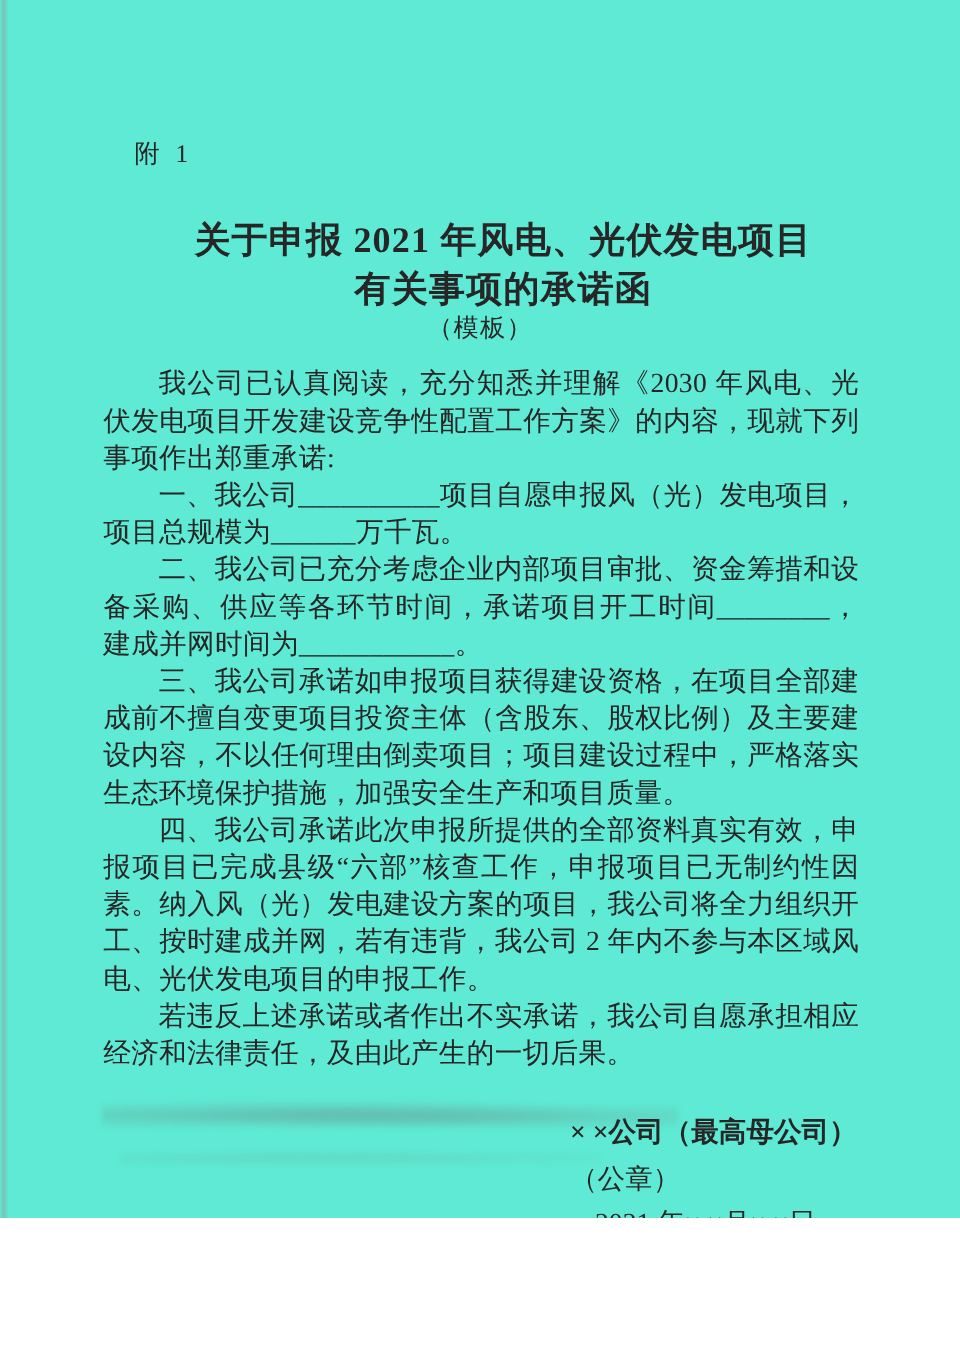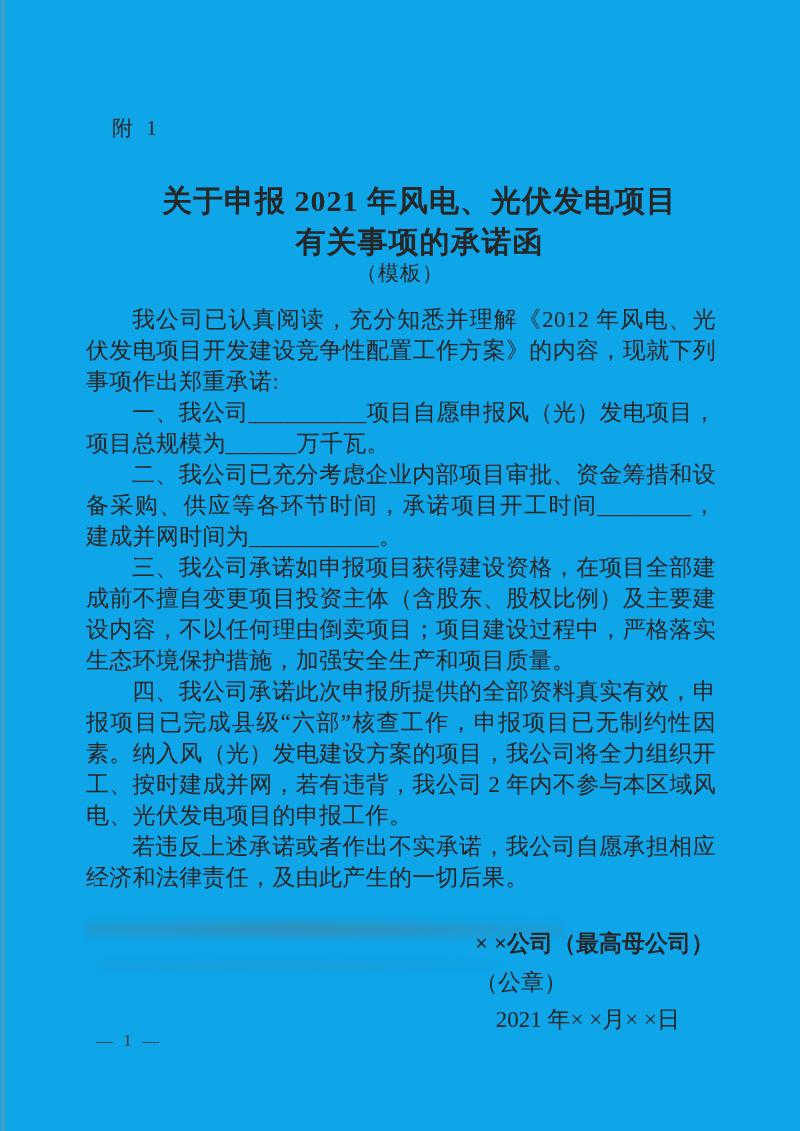--- a/index.html
+++ b/index.html
@@ -3,22 +3,22 @@
 <meta charset="utf-8">
 <style>
   html, body {
     margin: 0;
     padding: 0;
     background: #ffffff;
   }
   .page {
     position: relative;
     width: 800px;
-    height: 1131px;
-    background: #0ea5e9;
+    height: 1015px;
+    background: #5eead4;
     overflow: hidden;
     font-family: "Liberation Serif", "DejaVu Serif", serif;
     color: #262626;
   }
   
   .scan-edge {
     position: absolute;
     left: 0;
     top: 0;
     bottom: 0;
@@ -145,21 +145,21 @@
   <div class="attachment">附 1</div>
 
   <h1 class="title">
     <span class="title-line">关于申报 2021 年风电、光伏发电项目</span>
     <span class="title-line">有关事项的承诺函</span>
   </h1>
 
   <div class="subtitle">（模板）</div>
 
   <div class="doc-body">
-    <p>我公司已认真阅读，充分知悉并理解《2012 年风电、光伏发电项目开发建设竞争性配置工作方案》的内容，现就下列事项作出郑重承诺:</p>
+    <p>我公司已认真阅读，充分知悉并理解《2030 年风电、光伏发电项目开发建设竞争性配置工作方案》的内容，现就下列事项作出郑重承诺:</p>
     <p>一、我公司__________项目自愿申报风（光）发电项目，项目总规模为______万千瓦。</p>
     <p>二、我公司已充分考虑企业内部项目审批、资金筹措和设备采购、供应等各环节时间，承诺项目开工时间________，建成并网时间为___________。</p>
     <p>三、我公司承诺如申报项目获得建设资格，在项目全部建成前不擅自变更项目投资主体（含股东、股权比例）及主要建设内容，不以任何理由倒卖项目；项目建设过程中，严格落实生态环境保护措施，加强安全生产和项目质量。</p>
     <p>四、我公司承诺此次申报所提供的全部资料真实有效，申报项目已完成县级“六部”核查工作，申报项目已无制约性因素。纳入风（光）发电建设方案的项目，我公司将全力组织开工、按时建成并网，若有违背，我公司 2 年内不参与本区域风电、光伏发电项目的申报工作。</p>
     <p>若违反上述承诺或者作出不实承诺，我公司自愿承担相应经济和法律责任，及由此产生的一切后果。</p>
   </div>
 
   <div class="signature">
     <div class="sig-company">× ×公司（最高母公司）</div>
     <div class="sig-seal">（公章）</div>

